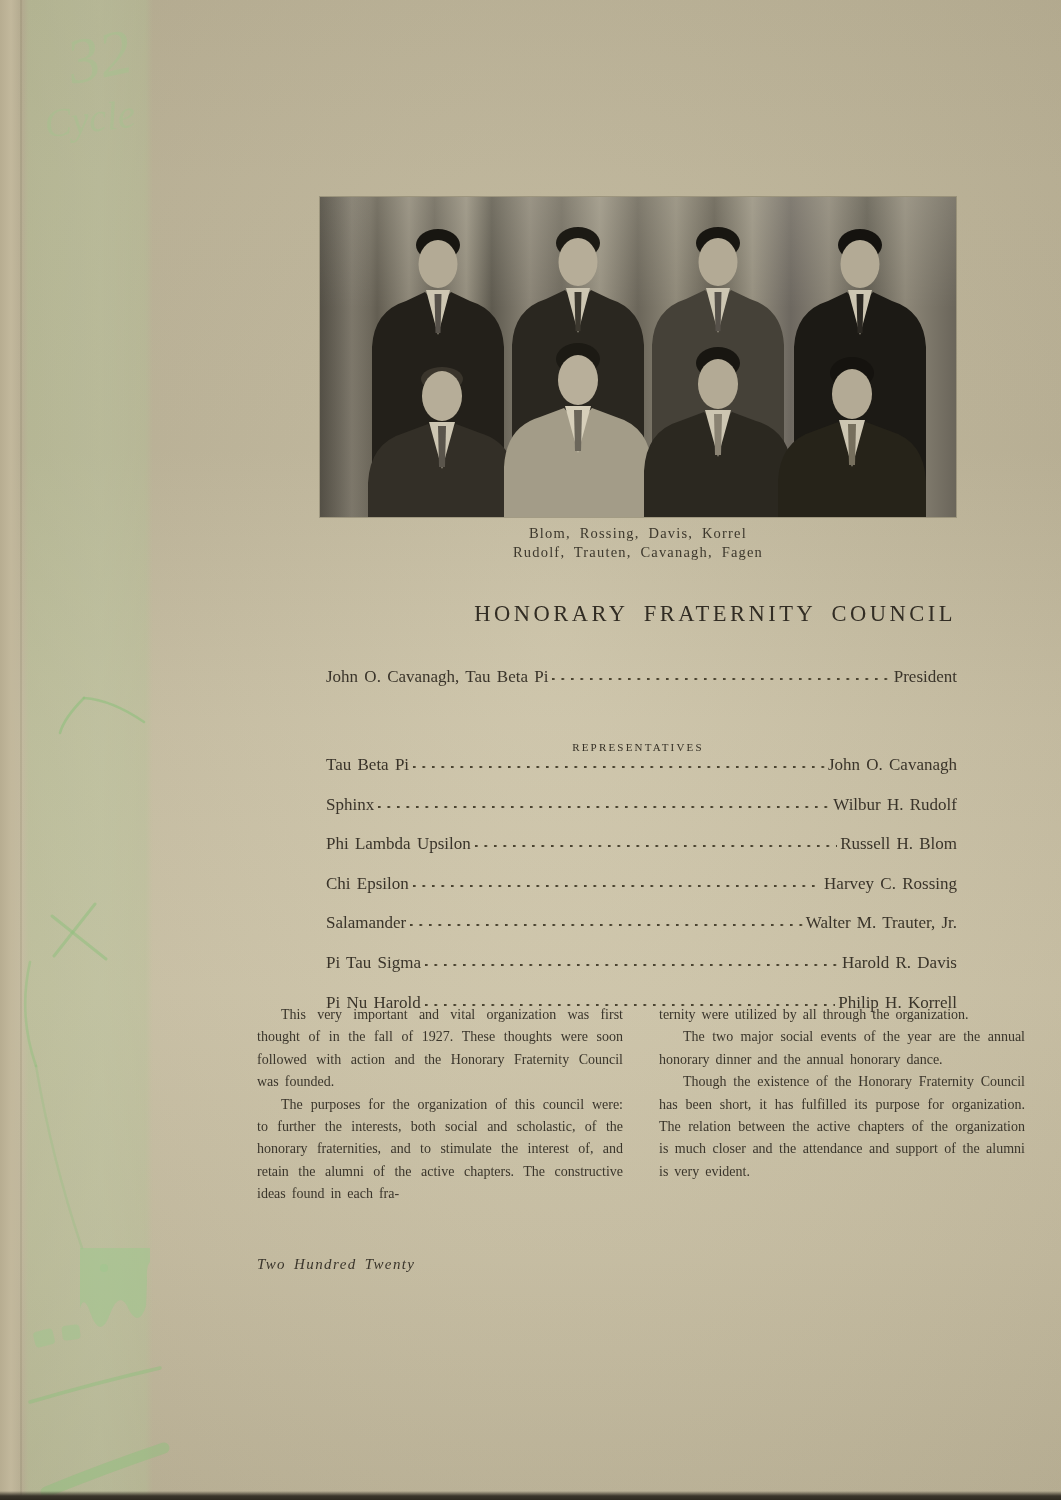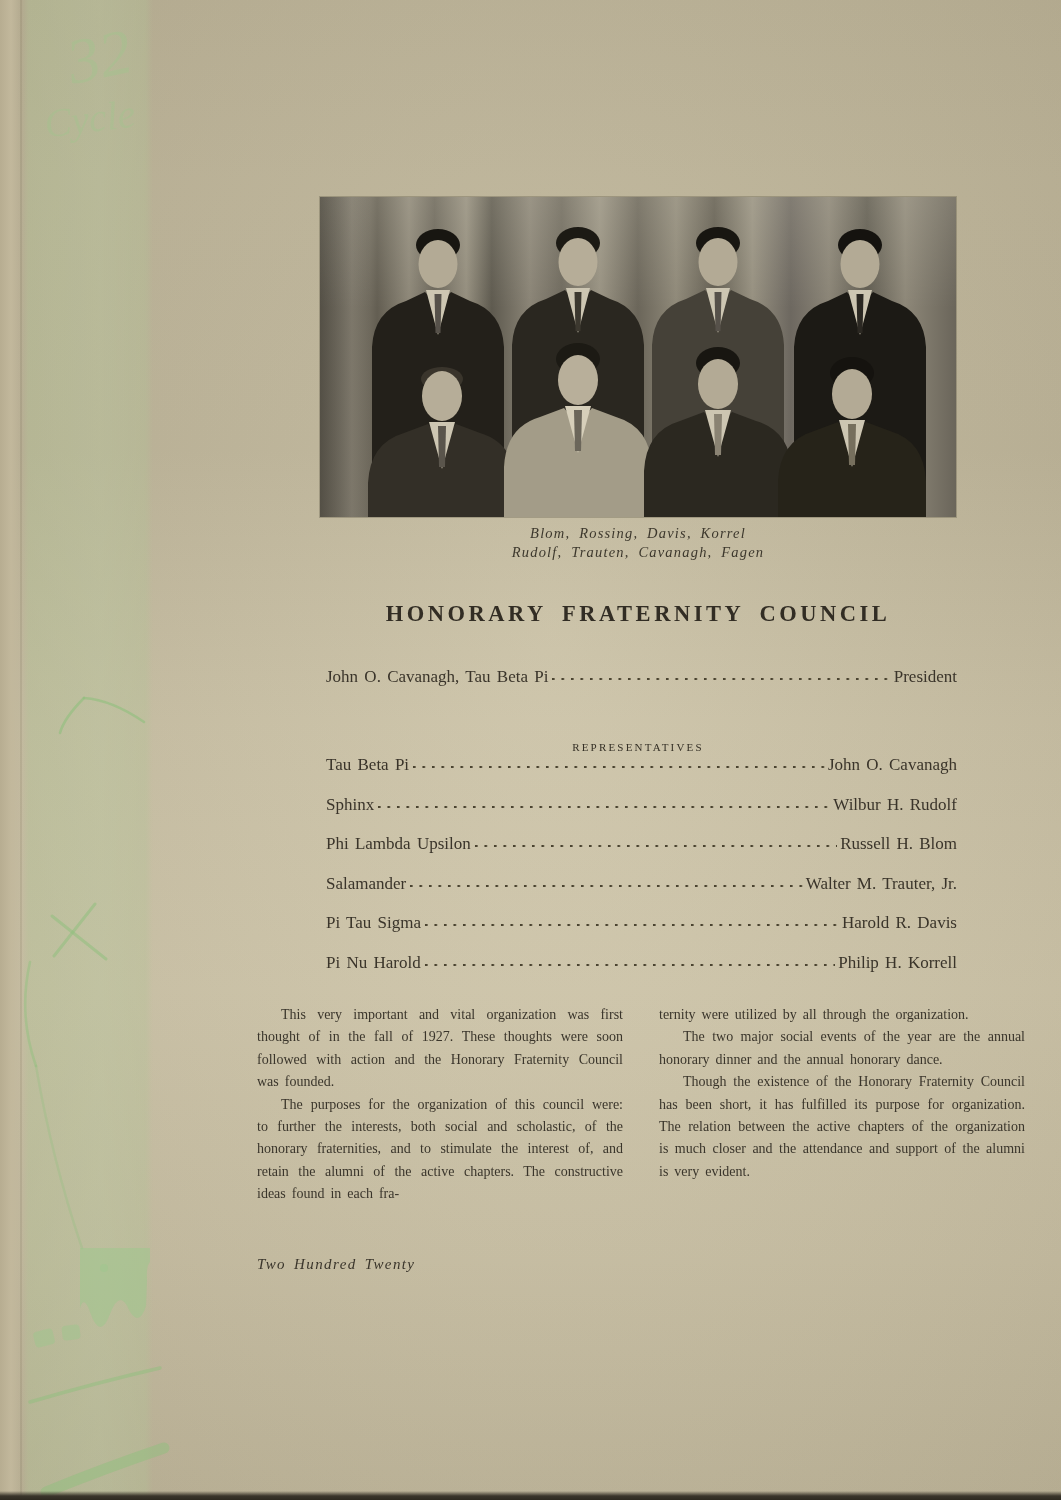--- a/index.html
+++ b/index.html
@@ -37,26 +37,26 @@
   
   .photo{
     position:absolute;left:320px;top:197px;width:636px;height:320px;
     box-shadow:0 0 0 1px rgba(60,54,40,0.25);
   }
   .photo svg{display:block;}
   
   .caption{
     position:absolute;left:320px;top:524px;width:636px;
     text-align:center;color:#3d382d;
-    font-size:14.5px;line-height:18.5px;letter-spacing:1.2px;word-spacing:4px;font-style:italic;
+    font-size:14.5px;line-height:18.5px;letter-spacing:1.2px;word-spacing:4px;
   }
   
   .title{
     position:absolute;left:320px;top:601px;width:636px;margin:0;
-    text-align:center;color:#322d24;font-weight:bold;
+    text-align:right;color:#322d24;font-weight:normal;
     font-size:22.5px;letter-spacing:3.5px;word-spacing:7px;
   }
   
   .leader-row{
     display:flex;align-items:baseline;color:#3a342a;
     font-size:17px;word-spacing:2px;white-space:nowrap;margin-top:18px;
   }
   .leader-row .dots{
     flex:1;height:14px;margin:0 3px;min-width:30px;
     background-image:radial-gradient(circle at 2.2px 11px,#49422f 1.15px,rgba(0,0,0,0) 1.5px);
@@ -243,20 +243,25 @@
       <span>Sphinx</span>
       <span class="dots"></span>
       <span>Wilbur H. Rudolf</span>
     </div>
     <div class="leader-row">
       <span>Phi Lambda Upsilon</span>
       <span class="dots"></span>
       <span>Russell H. Blom</span>
     </div>
     <div class="leader-row">
+      <span>Chi Epsilon</span>
+      <span class="dots"></span>
+      <span>Harvey C. Rossing</span>
+    </div>
+    <div class="leader-row">
       <span>Salamander</span>
       <span class="dots"></span>
       <span>Walter M. Trauter, Jr.</span>
     </div>
     <div class="leader-row">
       <span>Pi Tau Sigma</span>
       <span class="dots"></span>
       <span>Harold R. Davis</span>
     </div>
     <div class="leader-row">

